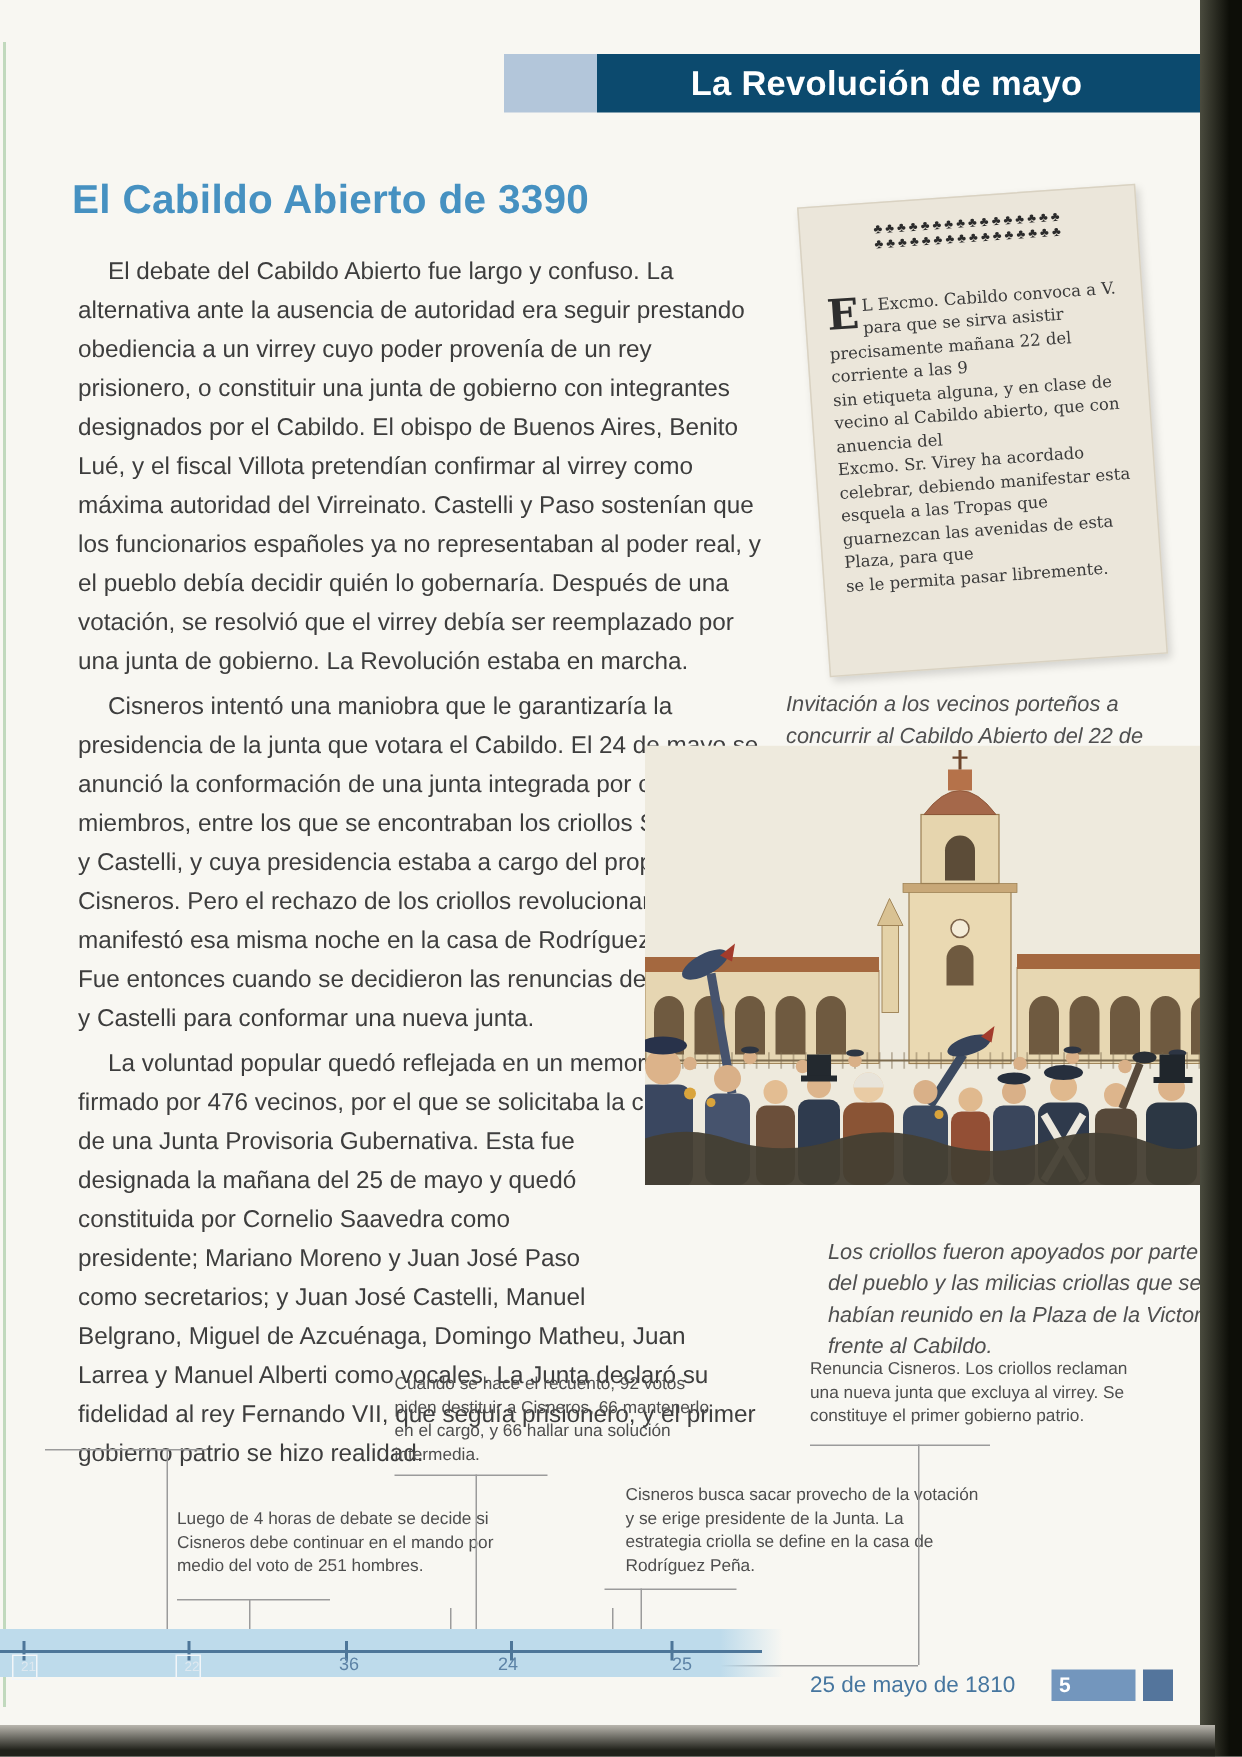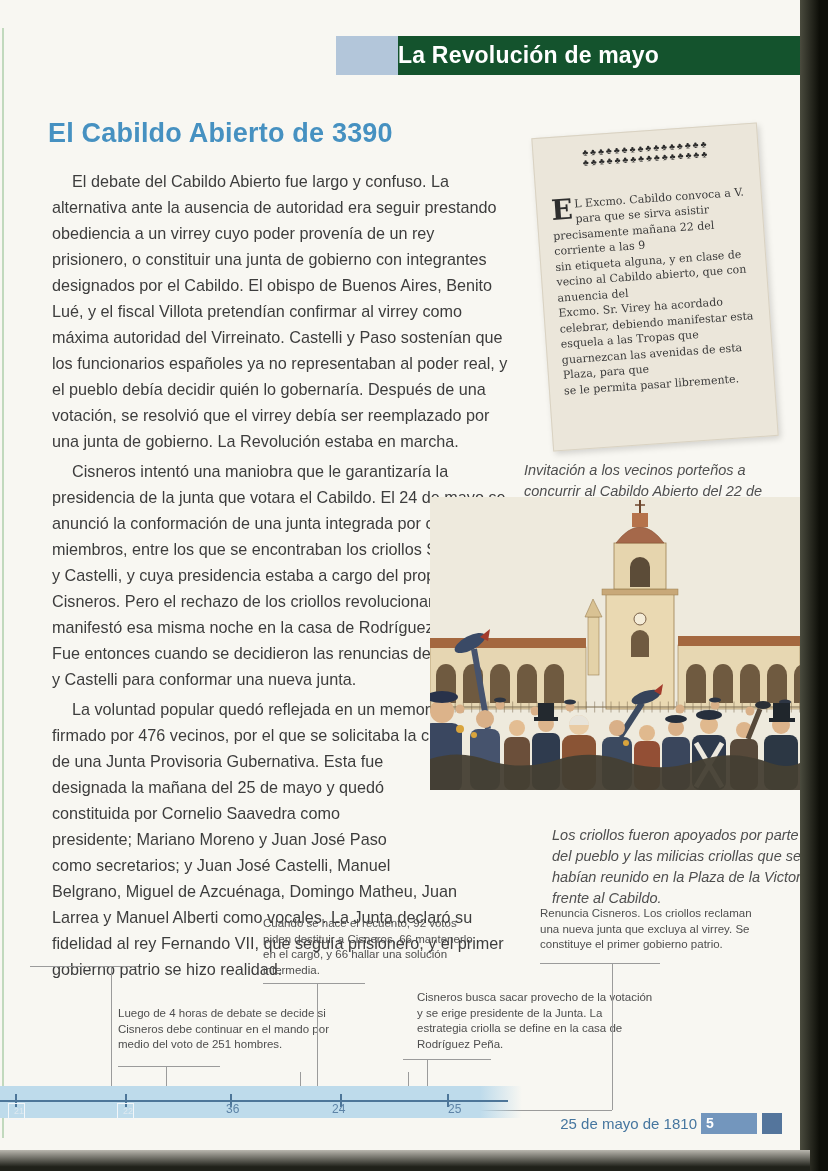--- a/index.html
+++ b/index.html
@@ -16,22 +16,22 @@
   .edge-right{position:absolute;right:0;top:0;width:28px;height:1171px;
     background:linear-gradient(90deg,#4a4b3e,#0d0e08 70%);}
   .edge-bottom{position:absolute;left:0;bottom:0;width:810px;height:21px;
     background:linear-gradient(180deg,#b9b6ae,#20211a 80%);}
   .scan-line{position:absolute;left:2px;top:28px;width:2px;height:1110px;
     background:#a3c9a0;opacity:.65;}
 
   
   .banner{position:absolute;left:336px;top:36px;width:464px;height:39px;display:flex;}
   .banner .lite{width:62px;height:100%;background:#b3c6da;}
-  .banner .main{flex:1;background:#14532d;color:#fff;font-weight:bold;
-    font-size:23px;line-height:39px;text-align:left;padding-right:16px;
+  .banner .main{flex:1;background:#0c4a6e;color:#fff;font-weight:bold;
+    font-size:23px;line-height:39px;text-align:center;padding-right:16px;
     letter-spacing:.2px;}
 
   
   .title{position:absolute;left:48px;top:118px;width:520px;
     color:#4691c1;font-size:27px;font-weight:bold;letter-spacing:.2px;}
   .bodycol{position:absolute;left:48px;top:164px;width:464px;
     color:#3d3d3d;font-size:16.2px;line-height:26px;}
   .bodycol p{margin:4px;text-indent:20px;}
   .sp{float:right;}
   .sp1{width:18px;height:52px;}
@@ -70,21 +70,21 @@
   
   .band{position:absolute;left:0;top:1086px;width:522px;height:32px;
     background:linear-gradient(90deg,#bedbeb 0%,#bedbeb 92%,rgba(190,219,235,0) 100%);}
   .tl-line{position:absolute;left:0;top:1100px;width:508px;height:2px;background:#4d7699;}
   .tick{position:absolute;top:1094px;width:2px;height:13px;background:#4d7699;}
   .daybox{position:absolute;top:1103px;width:15px;height:15px;border:1.5px solid #f2f6f9;
     color:#dde8f0;font-size:9px;line-height:15px;text-align:right;}
   .daylab{position:absolute;top:1102px;color:#5d83a6;font-size:12px;}
 
   
-  .chapter{position:absolute;left:540px;top:1115px;width:157px;text-align:right;
+  .chapter{position:absolute;left:540px;top:1115px;width:157px;
     color:#46769f;font-size:15px;}
   .pagebox{position:absolute;left:701px;top:1113px;width:56px;height:21px;
     background:#7396bd;color:#fff;font-size:14px;font-weight:bold;
     line-height:21px;padding-left:5px;box-sizing:border-box;}
   .pagesq{position:absolute;left:762px;top:1113px;width:20px;height:21px;background:#54759c;}
 </style>
 </head>
 <body>
 
 <div class="page">

